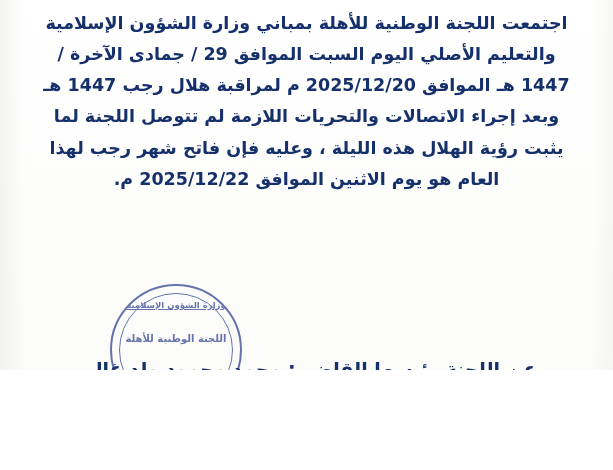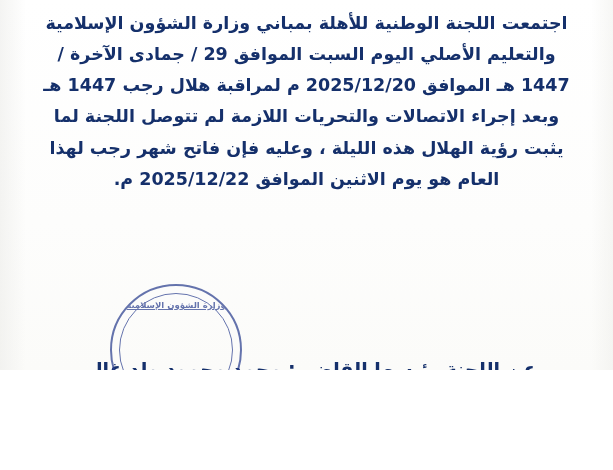--- a/index.html
+++ b/index.html
@@ -159,18 +159,19 @@
     <span class="sig-label">عن اللجنة رئيسها القاضي: محمد محمود ولد غالي</span>
   </div>
 
   <div class="handwriting">
     <span class="flourish">⸢محمد⸣</span>
   </div>
 
   <div class="stamp">
     <div class="inner-ring"></div>
     <div class="stamp-text">وزارة الشؤون الإسلامية</div>
+    <div class="stamp-center">اللجنة الوطنية للأهلة</div>
 
   </div>
 
   <div class="edge-fade-left"></div>
   <div class="edge-fade-right"></div>
 </div>
 
 </body></html>

